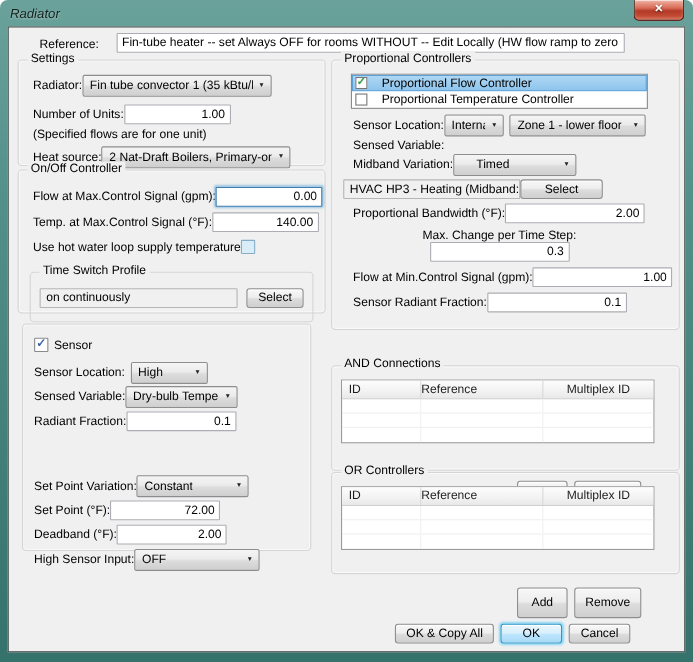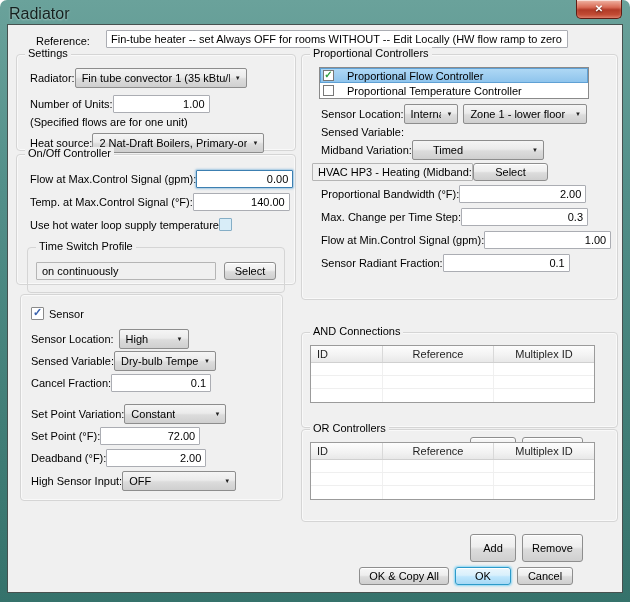--- a/index.html
+++ b/index.html
@@ -6,22 +6,23 @@
   html,body { width:630px; height:602px; overflow:hidden; }
   body { font-family:"Liberation Sans", sans-serif; font-size:11px; color:#000; }
 
   .window {
     position:relative; width:630px; height:602px;
     background: linear-gradient(180deg,#6aa29b 0%,#53908a 30%,#417e77 70%,#35726b 100%);
     border-radius:7px 7px 0 0;
   }
   .titlebar { position:absolute; left:0; top:0; right:0; height:24px; }
   .titlebar .title {
-    position:absolute; left:9px; top:5px; font-size:16px; color:#15201e;
+    position:absolute; left:9px; top:5px; font-size:12px; color:#15201e;
     text-shadow:0 1px 2px rgba(255,255,255,.45);
+    font-style:italic;
   }
   .close-btn {
     position:absolute; top:0; right:8px; width:46px; height:19px;
     background: linear-gradient(180deg,#f0b4a4 0%,#d96c57 40%,#b23a27 55%,#c14a33 80%,#d8705a 100%);
     border:1px solid #5f1d14; border-top:none; border-radius:0 0 5px 5px;
     box-shadow: inset 0 1px 0 rgba(255,255,255,.55), inset 0 0 3px rgba(255,255,255,.25);
     color:#fff; text-align:center; line-height:17px; font-size:10px; font-weight:bold;
     text-shadow:0 1px 2px rgba(0,0,0,.55); cursor:pointer;
   }
 
@@ -123,21 +124,21 @@
   .grp-time .gtitle { position:absolute; top:-8px; left:8px; background:#f0f0f0; padding:0 3px; }
   .grp-time .row { padding:0 8px; margin-top:14px; }
 
   
   .conn-table {
     margin:12px 22px 0 8px; background:#fff; border:1px solid #9b9b9b;
   }
   .thead { display:flex; height:17px; background:linear-gradient(180deg,#fdfdfd,#f2f2f2 60%,#e8e8e8); border-bottom:1px solid #d0d0d0; }
   .th { line-height:16px; color:#1e1e1e; border-right:1px solid #d9d9d9; overflow:hidden; white-space:nowrap; }
   .th-id  { width:72px; padding-left:6px; }
-  .th-ref { flex:1; text-align:center; }
+  .th-ref { flex:1; text-align:left; }
   .th-mux { width:100px; text-align:center; border-right:none; }
   .trow { display:flex; height:13px; border-bottom:1px solid #efefef; }
   .trow:last-child { border-bottom:none; }
   .td-id  { width:72px; border-right:1px solid #f0f0f0; }
   .td-ref { flex:1; border-right:1px solid #f0f0f0; }
   .td-mux { width:100px; }
   .conn-btns { display:flex; justify-content:flex-end; gap:6px; padding-right:34px; margin-top:3px; }
   .conn-btns .btn { height:28px; line-height:14px; min-width:46px;margin-top:31px; }
 
   
@@ -227,24 +228,24 @@
         </div>
       </div>
       <div class="row" style="margin-top:2px;">
         <span class="lbl">Sensed Variable:</span>
         <div class="combo" style="width:102px;">
           <span class="ctext">Dry-bulb Temperatu</span>
           <span class="arrow">▼</span>
         </div>
       </div>
       <div class="row" style="margin-top:3px;">
-        <span class="lbl">Cancel Fraction:</span>
+        <span class="lbl">Radiant Fraction:</span>
         <input class="ti num" style="width: 100px;" value="0.1">
       </div>
-      <div class="row" style="margin-top:12px;">
+      <div class="row" style="margin-top:40px;">
         <span class="lbl">Set Point Variation:</span>
         <div class="combo" style="width:102px;">
           <span class="ctext">Constant</span>
           <span class="arrow">▼</span>
         </div>
       </div>
       <div class="row" style="margin-top:3px;">
         <span class="lbl">Set Point (°F):</span>
         <input class="ti num" style="width: 100px;" value="72.00">
       </div>
@@ -286,34 +287,34 @@
         <div class="combo" style="width:132px;">
           <span class="ctext">Zone 1 - lower floor</span>
           <span class="arrow">▼</span>
         </div>
       </div>
       <div class="row" style="margin-top:2px;">
         <span class="lbl">Sensed Variable:</span>
       </div>
       <div class="row" style="margin-top:2px;">
         <span class="lbl">Midband Variation:</span>
-        <div class="combo" style="width:132px;padding-left:20px;">
+        <div class="combo" style="width:112px;padding-left:20px;">
           <span class="ctext">Timed</span>
           <span class="arrow">▼</span>
         </div>
       </div>
       <div class="row" style="margin-top:3px; padding-left:10px;">
         <div class="ro" style="width:161px;">HVAC HP3 - Heating (Midband: 5</div>
         <button class="btn" style="min-width:75px;">Select</button>
       </div>
       <div class="row" style="margin-top:4px;">
         <span class="lbl">Proportional Bandwidth (°F):</span>
         <input class="ti num" style="width: 127px;" value="2.00">
       </div>
-      <div class="row" style="margin-top:5px;">
+      <div class="row" style="margin-top:5px;flex-direction:column;">
         <span class="lbl">Max. Change per Time Step:</span>
         <input class="ti num" style="width: 127px; padding-left: 45px;" value="0.3">
       </div>
       <div class="row" style="margin-top:5px;">
         <span class="lbl">Flow at Min.Control Signal (gpm):</span>
         <input class="ti num" style="width: 127px;" value="1.00">
       </div>
       <div class="row" style="margin-top:5px;">
         <span class="lbl">Sensor Radiant Fraction:</span>
         <input class="ti num" style="width: 127px;" value="0.1">

